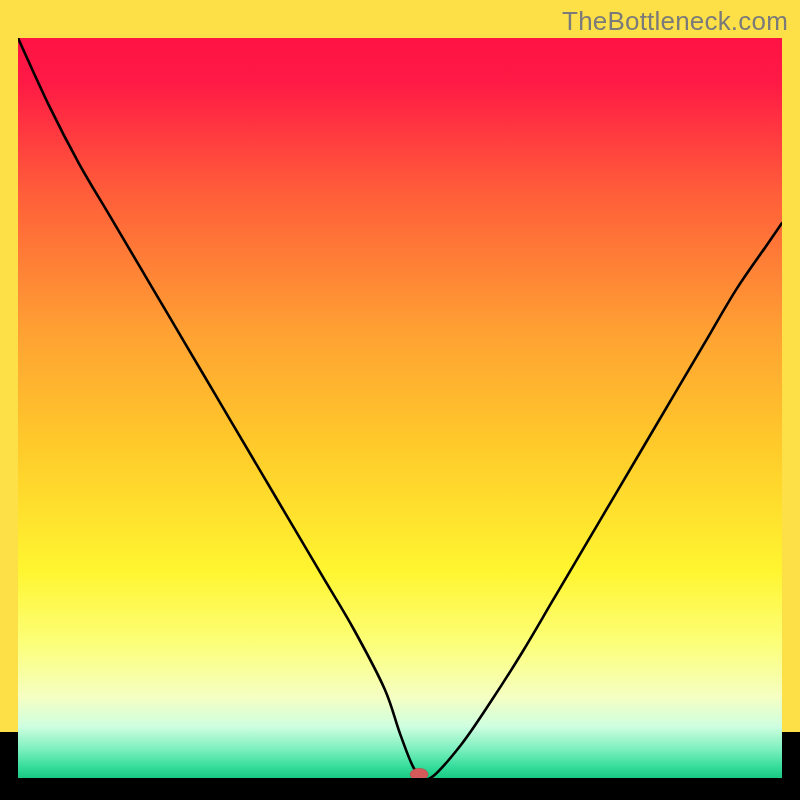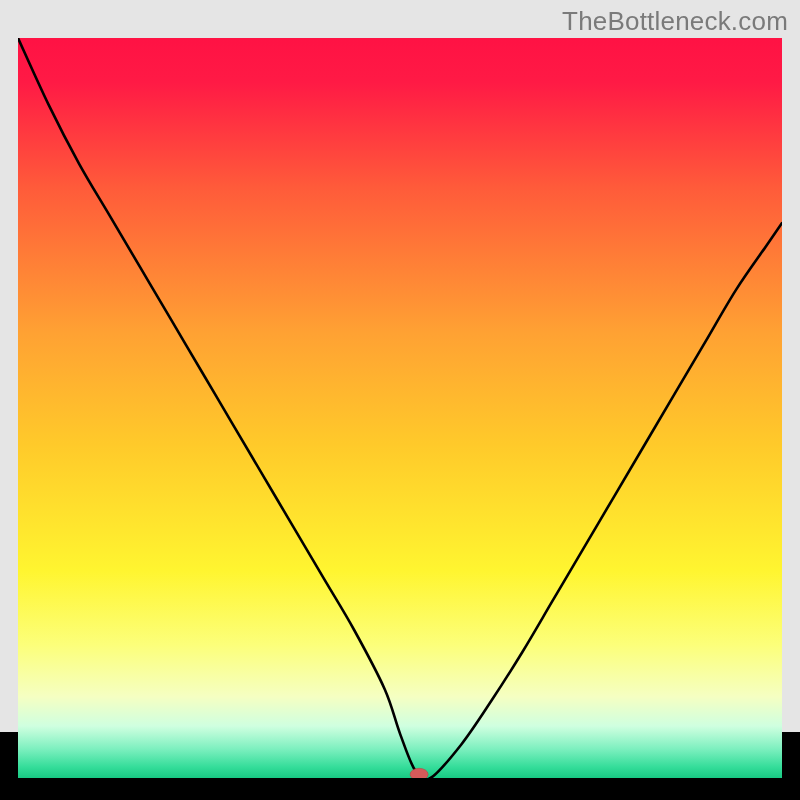--- a/index.html
+++ b/index.html
@@ -8,21 +8,21 @@
     width: 800px;
     height: 800px;
     background: #000;
     overflow: hidden;
     font-family: Arial, Helvetica, sans-serif;
   }
   .frame {
     position: relative;
     width: 800px;
     height: 732px;
-    background: #e5e5e5;
+    background: #fde047;
     text-align: center;
   }
   .watermark {
     position: absolute;
     top: 6px;
     right: 12px;
     color: #7a7a7a;
     font-size: 26px;
     font-weight: 500;
     letter-spacing: 0.2px;

